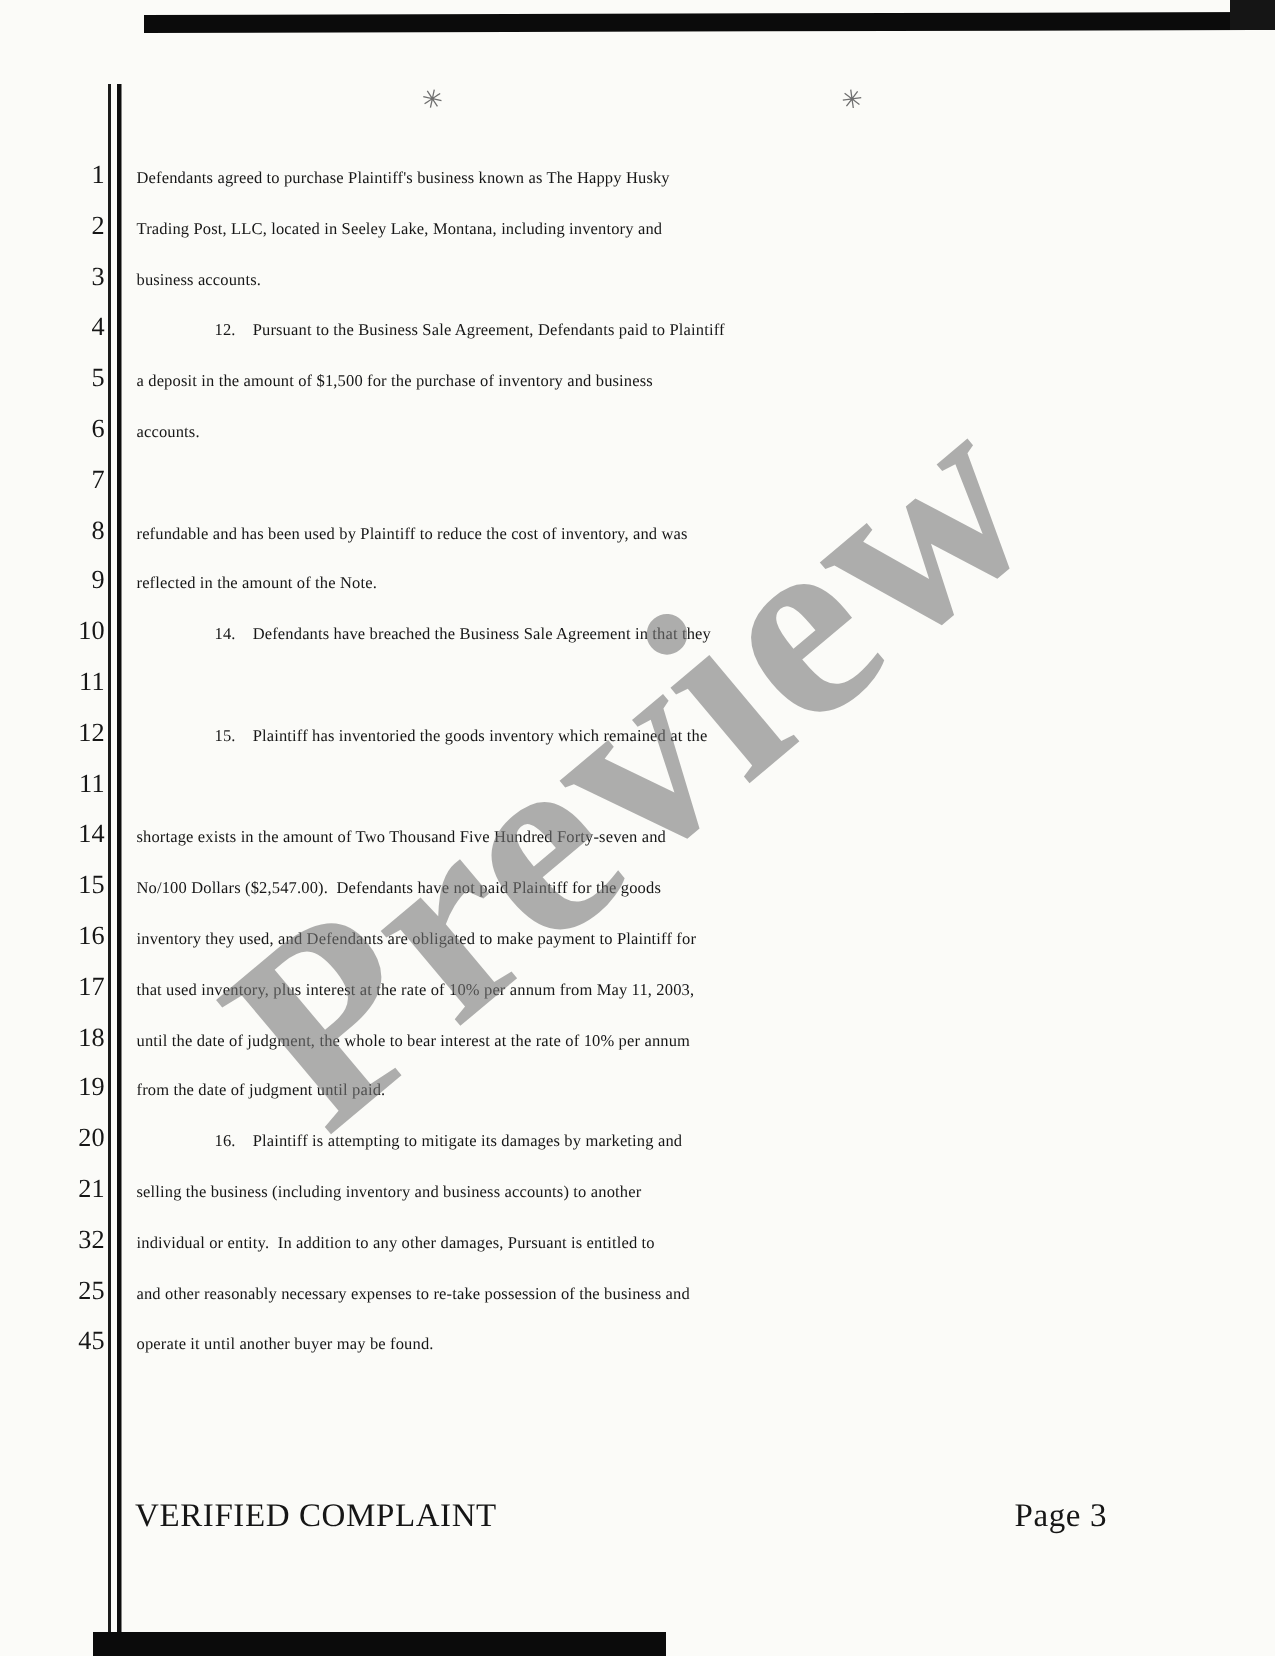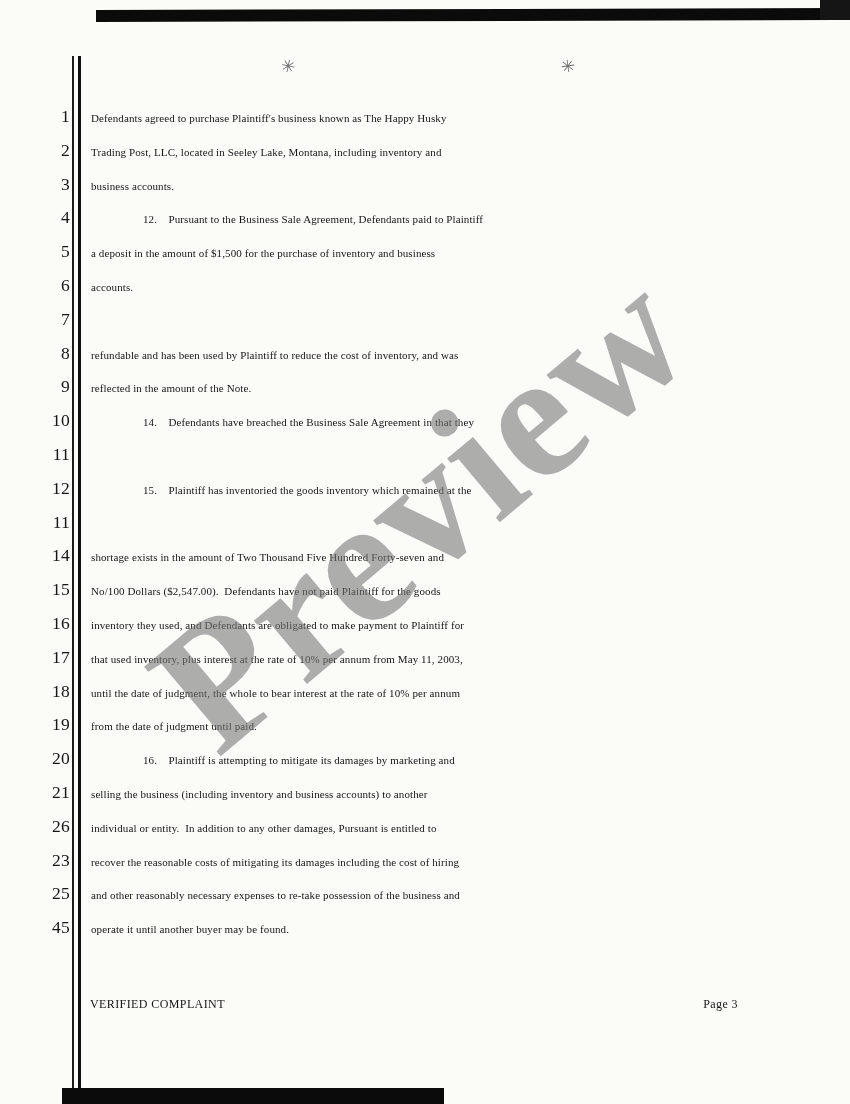--- a/index.html
+++ b/index.html
@@ -87,21 +87,21 @@
     padding-left: 73px;
   }
 
   
   .doc-footer {
     position: absolute;
     left: 90px; top: 997px;
     width: 648px;
     display: flex;
     justify-content: space-between;
-    font-size: 12px;
+    font-size: 22px;
     letter-spacing: 0.4px;
   }
 
   
   .watermark {
     position: absolute;
     left: 420px; top: 510px;
     transform: translate(-50%, -50%) rotate(-40deg);
     font-size: 180px;
     font-weight: 700;
@@ -198,26 +198,22 @@
     </div>
     <div class="line-row indent">
       <span class="line-num">20</span>
       <span class="line-text">16.    Plaintiff is attempting to mitigate its damages by marketing and</span>
     </div>
     <div class="line-row">
       <span class="line-num">21</span>
       <span class="line-text">selling the business (including inventory and business accounts) to another</span>
     </div>
     <div class="line-row">
-      <span class="line-num">26</span>
+      <span class="line-num">32</span>
       <span class="line-text">individual or entity.  In addition to any other damages, Pursuant is entitled to</span>
-    </div>
-    <div class="line-row">
-      <span class="line-num">23</span>
-      <span class="line-text">recover the reasonable costs of mitigating its damages including the cost of hiring</span>
     </div>
     <div class="line-row">
       <span class="line-num">25</span>
       <span class="line-text">and other reasonably necessary expenses to re-take possession of the business and</span>
     </div>
     <div class="line-row">
       <span class="line-num">45</span>
       <span class="line-text">operate it until another buyer may be found.</span>
     </div>
   </div>

